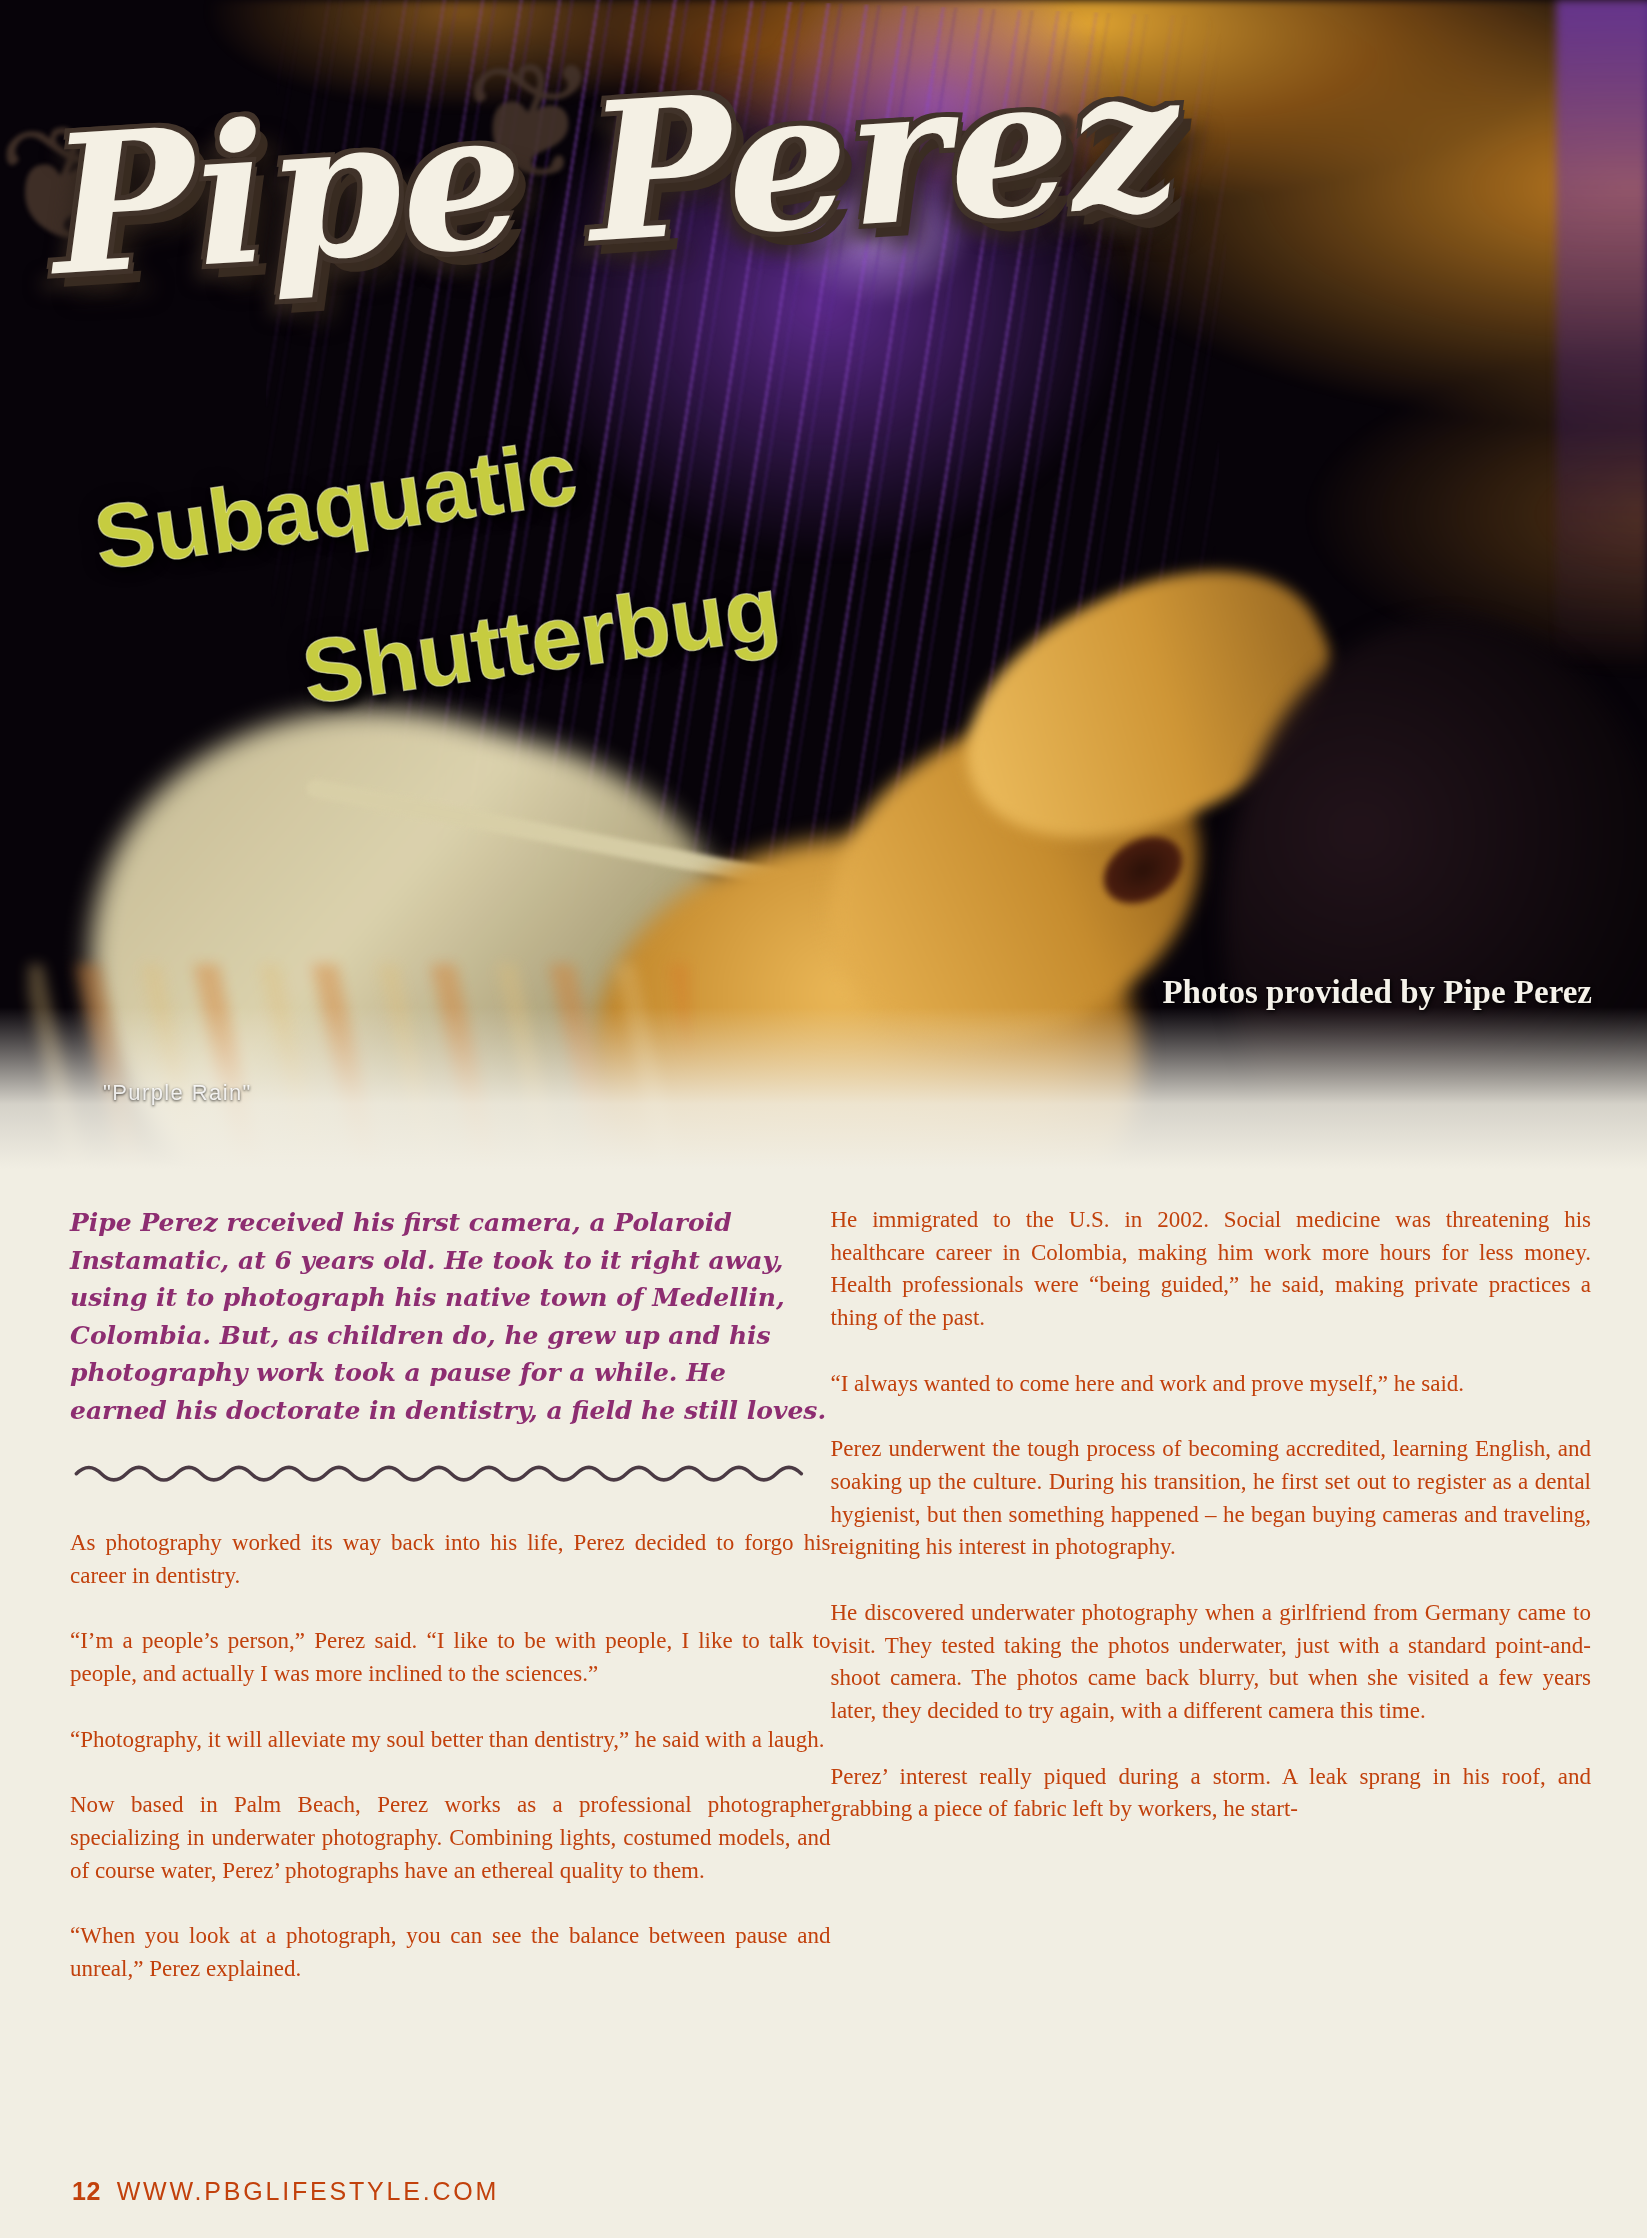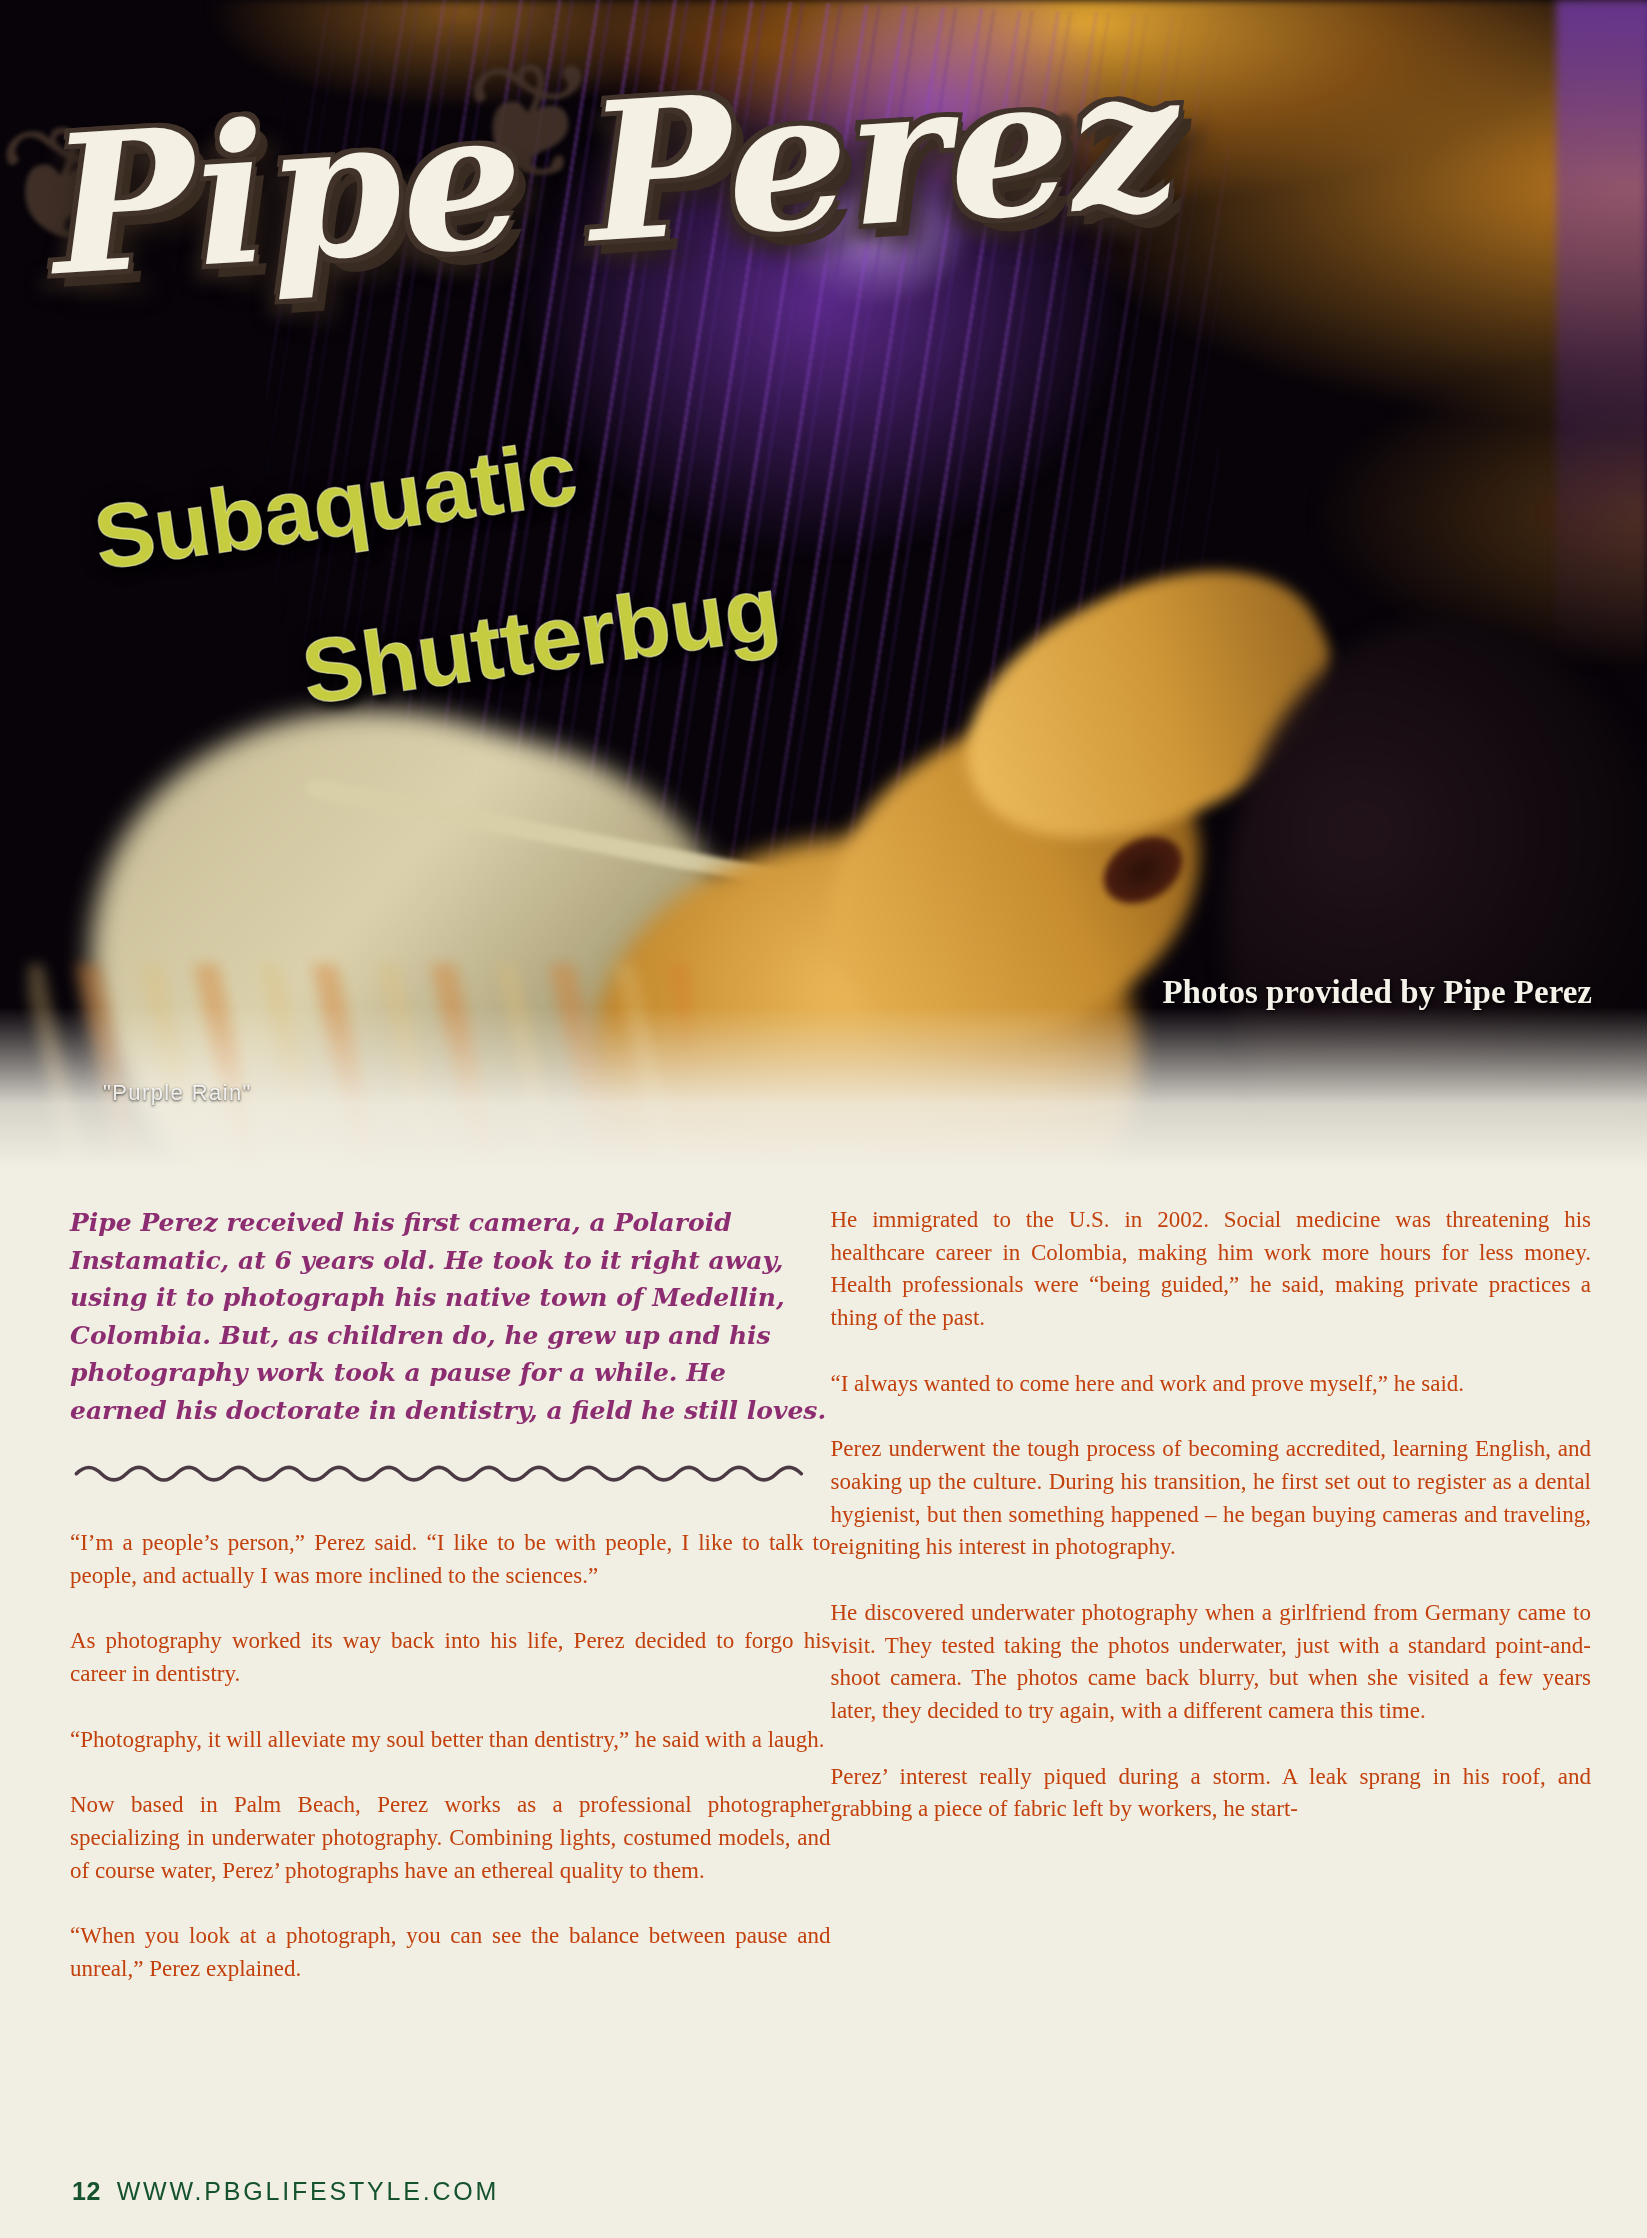--- a/index.html
+++ b/index.html
@@ -153,21 +153,21 @@
   }
   .divider { margin:9.8px 0 45px 0; display:block; }
   .col p {
     font-size:23px; line-height:1.42; text-align:justify;
     color:#c2410c; margin:0 0 33px 0;
   }
 
   
   .footer {
     position:absolute; left:72px; top:2177px; z-index:8;
-    font-family:"Liberation Sans", sans-serif; font-size:25px; color:#14532d;
+    font-family:"Liberation Sans", sans-serif; font-size:25px; color:#c2410c;
     display:flex; align-items:baseline; gap:15.5px;
   }
   .footer .pgnum  { font-weight:bold; letter-spacing:0.7px; }
   .footer .site   { font-weight:400; letter-spacing:2.8px; }
 </style>
 </head>
 <body>
 
 <div class="hero">
   <div class="gold-swirls"></div>
@@ -201,22 +201,22 @@
   <div class="hero-fade"></div>
 </div>
 
 <div class="content">
   <div class="col">
     <div class="intro">Pipe Perez received his first camera, a Polaroid Instamatic, at 6 years old. He took to it right away, using it to photograph his native town of Medellin, Colombia. But, as children do, he grew up and his photography work took a pause for a while. He earned his doctorate in dentistry, a field he still loves.</div>
     <svg class="divider" width="746" height="25" viewBox="0 0 1060 36">
       <path d="M2 24 q18 -18 36 0 t36 0 t36 0 t36 0 t36 0 t36 0 t36 0 t36 0 t36 0 t36 0 t36 0 t36 0 t36 0 t36 0 t36 0 t36 0 t36 0 t36 0 t36 0 t36 0 t36 0 t36 0 t36 0 t36 0 t36 0 t36 0 t36 0 t36 0 t36 0" fill="none" stroke="#4b3a44" stroke-width="5" stroke-linecap="round"></path>
     </svg>
     <div>
+        <p>As photography worked its way back into his life, Perez decided to forgo his career in dentistry.</p>
         <p>“I’m a people’s person,” Perez said. “I like to be with people, I like to talk to people, and actually I was more inclined to the sciences.”</p>
-        <p>As photography worked its way back into his life, Perez decided to forgo his career in dentistry.</p>
         <p>“Photography, it will alleviate my soul better than dentistry,” he said with a laugh.</p>
         <p>Now based in Palm Beach, Perez works as a professional photographer specializing in underwater photography. Combining lights, costumed models, and of course water, Perez’ photographs have an ethereal quality to them.</p>
         <p>“When you look at a photograph, you can see the balance between pause and unreal,” Perez explained.</p>
       </div>
   </div>
   <div class="col">
     <div>
         <p>He immigrated to the U.S. in 2002. Social medicine was threatening his healthcare career in Colombia, making him work more hours for less money. Health professionals were “being guided,” he said, making private practices a thing of the past.</p>
         <p>“I always wanted to come here and work and prove myself,” he said.</p>
         <p>Perez underwent the tough process of becoming accredited, learning English, and soaking up the culture. During his transition, he first set out to register as a dental hygienist, but then something happened – he began buying cameras and traveling, reigniting his interest in photography.</p>

